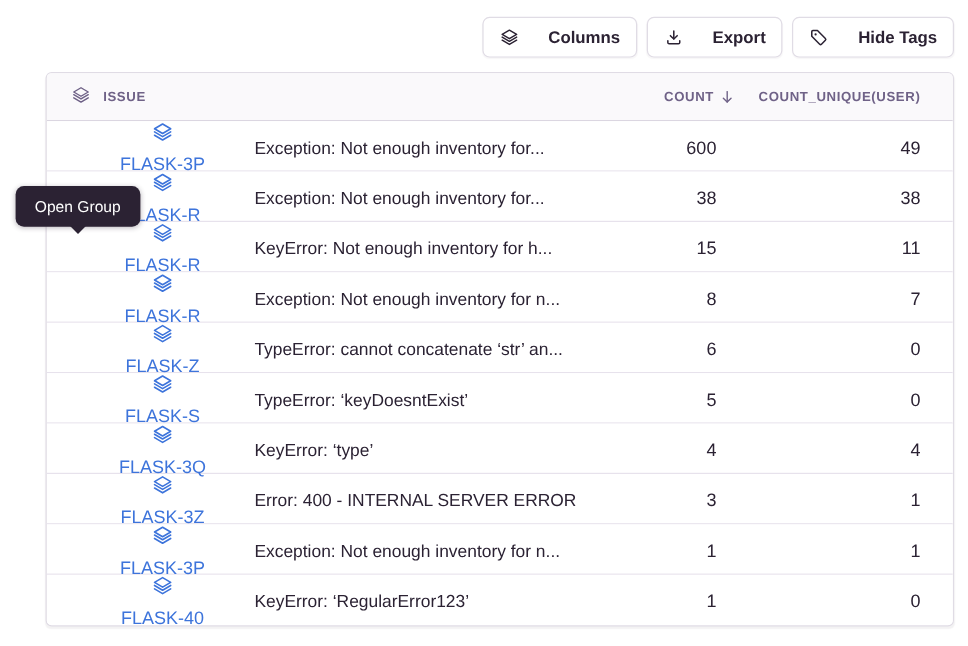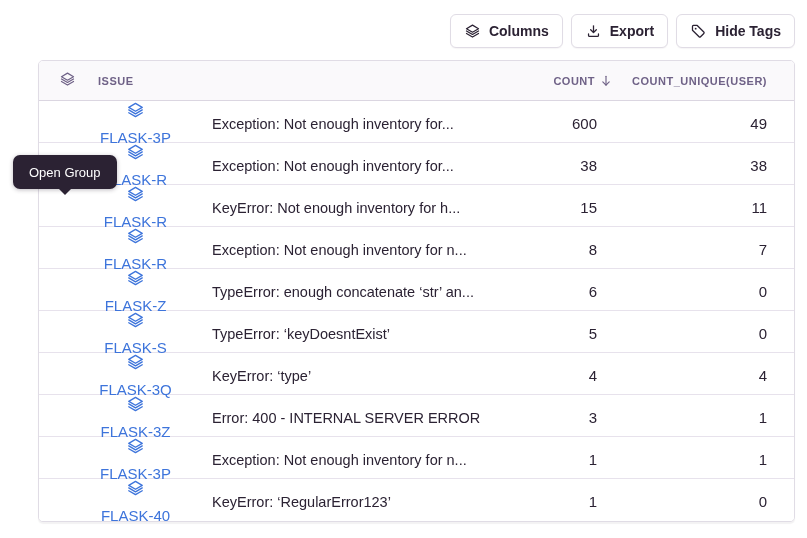--- a/index.html
+++ b/index.html
@@ -12,21 +12,21 @@
     overflow: hidden;
   }
 
   
   .toolbar {
     position: absolute;
     top: 14px; right: 12px;
     display: flex; gap: 8px;
   }
   .btn {
-    display: flex; align-items: center; gap: 8px;
+    display: flex; align-items: center; gap: 24px;
     height: 34px; padding: 0 13px;
     background: #ffffff;
     border: 1px solid #e0dce5;
     border-radius: 6px;
     font-size: 14px; font-weight: 700;
     color: #2b2233;
     cursor: pointer;
     box-shadow: 0 1px 1px rgba(43,34,51,0.04);
   }
   .btn svg { display: block; }
@@ -79,21 +79,21 @@
     color: #2b2233;
     white-space: nowrap; overflow: hidden;
   }
   .cell-num {
     text-align: right;
     padding-right: 27px;
     font-size: 15px;
     color: #2b2233;
     font-variant-numeric: tabular-nums;
   }
-  .head-issue { display: flex; align-items: center; padding-left: 20px; gap: 22px; }
+  .head-issue { display: flex; align-items: center; padding-left: 20px; gap: 10px; }
   .head-num {
     display: flex; justify-content: flex-end; align-items: center;
     padding-right: 27px;
   }
   .sort-arrow { display: flex; margin-right: -16px; margin-left: 4px; }
 
   
   .tooltip {
     position: absolute;
     left: 13px; top: 155px;
@@ -245,21 +245,21 @@
 
   <div class="grid-row row">
     <div class="cell-issue">
       <span class="icon">
         <svg width="19" height="19" viewBox="0 0 24 24" stroke="#3d74db">
               <use href="#stack-icon-def"></use>
             </svg>
       </span>
       <a class="issue-link">FLASK-Z</a>
     </div>
-    <div class="cell-desc">TypeError: enough concatenate ‘str’ an...</div>
+    <div class="cell-desc">TypeError: cannot concatenate ‘str’ an...</div>
     <div class="cell-num">6</div>
     <div class="cell-num">0</div>
   </div>
 
   <div class="grid-row row">
     <div class="cell-issue">
       <span class="icon">
         <svg width="19" height="19" viewBox="0 0 24 24" stroke="#3d74db">
               <use href="#stack-icon-def"></use>
             </svg>

